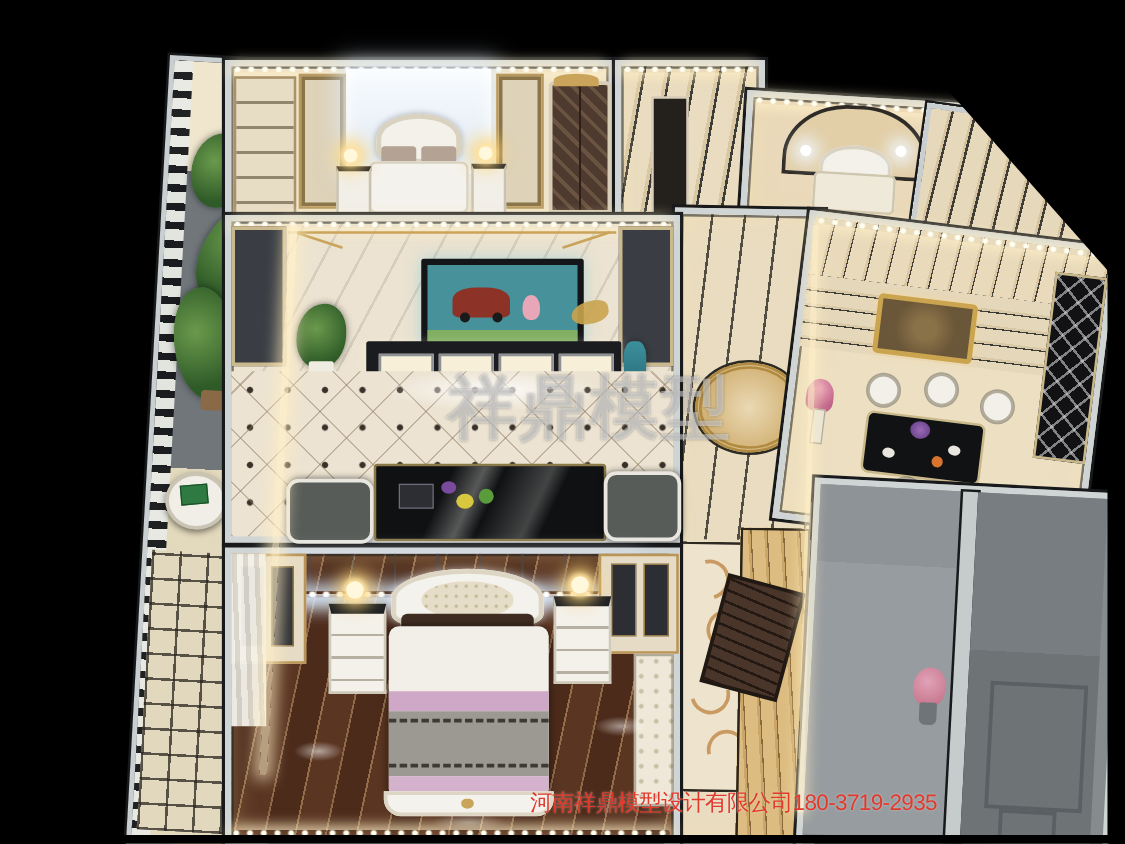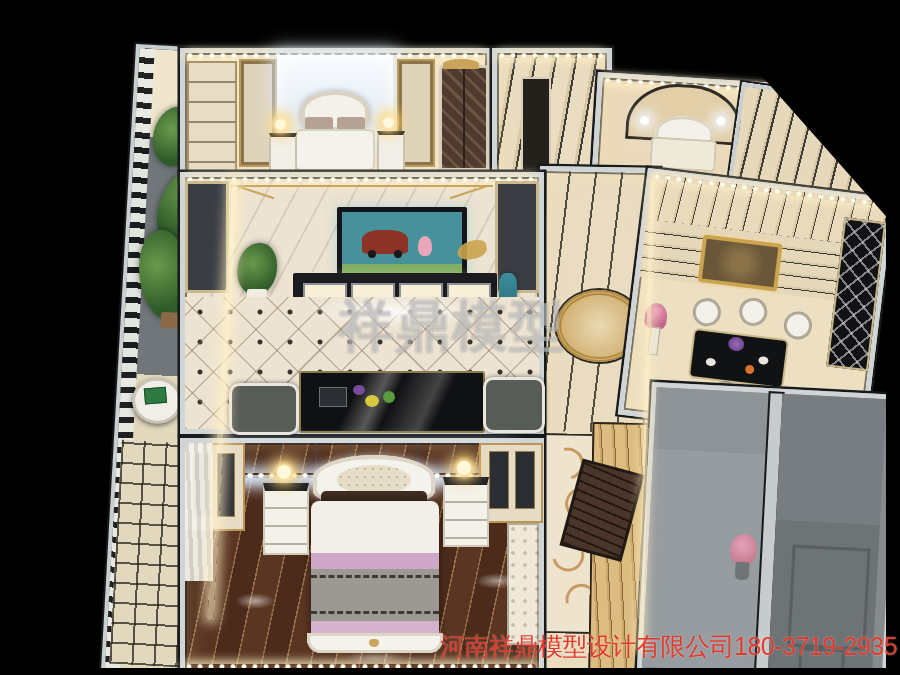--- a/index.html
+++ b/index.html
@@ -16,21 +16,21 @@
     box-shadow:0 0 14px 7px rgba(255,214,120,.95),0 0 4px 2px #fff;}
   .sconce{position:absolute;width:9px;height:9px;border-radius:50%;background:#ffffff;
     box-shadow:0 0 12px 6px rgba(240,246,255,.9);}
   .chair{position:absolute;width:22px;height:22px;border-radius:50%;background:#f2f0e8;border:2px solid #b2ac9c;box-shadow:0 0 0 1px rgba(40,40,36,.35);}
   .leaf{position:absolute;border-radius:58% 42% 55% 45%;background:radial-gradient(circle at 40% 38%,#6a9a4c,#2f5b28 70%);box-shadow:0 0 6px rgba(0,0,0,.5);}
   .curl{position:absolute;width:26px;height:26px;border:3px solid #c08a4a;border-radius:50%;border-left-color:transparent;border-bottom-color:transparent;opacity:.8;}
   .watermark-title{position:absolute;left:338px;top:290px;font-size:55px;font-weight:bold;letter-spacing:2px;
     color:rgba(255,255,255,.42);text-shadow:0 0 2px rgba(70,70,70,.5);z-index:60;white-space:nowrap;}
   .watermark-url{position:absolute;left:358px;top:344px;font-size:19px;font-weight:bold;letter-spacing:1px;
     color:rgba(255,255,255,.34);z-index:60;white-space:nowrap;}
-  .footer-text{position:absolute;left:440px;top:630px;font-size:25px;letter-spacing:-0.5px;color:#e13a2c;
+  .footer-text{position:absolute;left:424px;top:630px;font-size:18px;letter-spacing:-0.5px;color:#e13a2c;
     text-shadow:0 0 2px rgba(255,255,255,.45);z-index:70;white-space:nowrap;text-align:center;}
 </style>
 </head>
 <body>
 
 <div id="scene" style="background: rgb(0, 0, 0);">
 
   <div class="abs" style="left:136px;top:44px;width:106px;height:626px;transform:rotate(3.2deg);transform-origin:top left;
               background:linear-gradient(180deg,#efe6cd 0 14%, #70767a 14% 52%, #e3d9bd 52% 100%);
               box-shadow:0 0 0 2px #17191b;border:4px solid #c9ced0;">
@@ -243,18 +243,18 @@
   <div class="abs" style="left:232px;top:180px;width:6px;height:440px;transform:rotate(3.2deg);transform-origin:top left;
               background:linear-gradient(180deg,rgba(255,240,200,.85),rgba(255,240,200,.55));box-shadow:0 0 12px 4px rgba(255,238,195,.7);"></div>
   <div class="abs" style="left:650px;top:180px;width:5px;height:470px;transform:rotate(1.5deg);transform-origin:top left;
               background:rgba(255,240,200,.7);box-shadow:0 0 10px 3px rgba(255,238,195,.6);"></div>
 
   <div class="abs" style="left:752px;top:0;width:148px;height:232px;background:#000;z-index:40;
               clip-path:polygon(0 0,100% 0,100% 100%,0 28%);"></div>
   <div class="abs" style="left:886px;top:0;width:14px;height:675px;background:#000;z-index:40;"></div>
   <div class="abs" style="left:0;top:668px;width:900px;height:7px;background:#000;z-index:40;"></div>
 
-  <div class="watermark-title" style="color: rgba(255, 255, 255, 0.42);">祥鼎模型</div>
+  <div class="watermark-title" style="color: rgba(255, 255, 255, 0.42); margin-left: 20px;">祥鼎模型</div>
   <div class="footer-text" style="color: rgb(225, 58, 44);">
     <span>河南祥鼎模型设计有限公司</span><span>180-3719-2935</span>
   </div>
 
 </div>
 
 </body></html>

